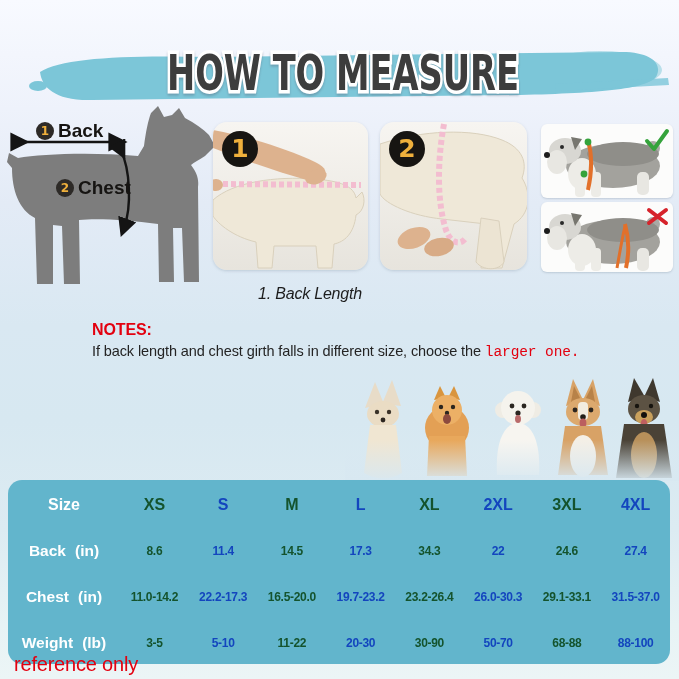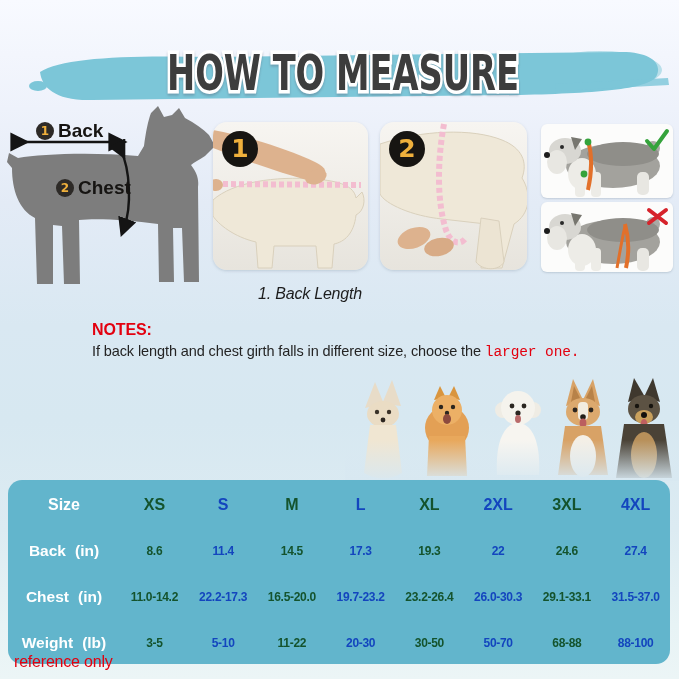--- a/index.html
+++ b/index.html
@@ -32,21 +32,21 @@
   
   .size-table{left:8px;top:480px;width:662px;height:184px;background:var(--table-bg,#62b5cc);
     border-radius:14px;display:grid;grid-template-columns:112px repeat(8,1fr);
     grid-auto-rows:46px;align-items:center;padding-top:2px;box-sizing:border-box;
     font-family:"Liberation Sans",sans-serif;}
   .tcell{text-align:center;font-weight:bold;font-size:12px;letter-spacing:-0.3px;white-space:nowrap;}
   .tlabel{font-size:15.5px;letter-spacing:0;color:#fff;display:flex;justify-content:center;gap:9px;}
   .thead{font-size:16px;letter-spacing:0;}
   .c-white{color:#14532d;}
   .c-blue{color:var(--accent-blue,#1345be);}
-  .footnote{left:14px;top:653px;font-size:16px;color:var(--note-red,#e3000f);letter-spacing:-0.2px;}
+  .footnote{left:14px;top:653px;font-size:20px;color:var(--note-red,#e3000f);letter-spacing:-0.2px;}
 </style>
 </head>
 <body>
 
 <div class="canvas">
 
   <svg class="abs title-svg" viewBox="0 0 679 100">
     <g>
       <ellipse cx="600" cy="52" rx="62" ry="19" fill="var(--brush-teal-light,#aedae6)" opacity="0.85"></ellipse>
       <path d="M40,54 C62,40 125,37 205,39 L622,34 C650,34 662,45 657,57 C652,71 600,75 520,77 L92,82 C56,83 42,70 40,54 Z" fill="var(--brush-teal,#7cc6d8)"></path>
@@ -272,21 +272,21 @@
     <div class="tcell thead c-blue">4XL</div>
 
     <div class="tcell tlabel">
         <span>Back</span>
         <span>(in)</span>
       </div>
     <div class="tcell c-white">8.6</div>
     <div class="tcell c-blue">11.4</div>
     <div class="tcell c-white">14.5</div>
     <div class="tcell c-blue">17.3</div>
-    <div class="tcell c-white">19.3</div>
+    <div class="tcell c-white">34.3</div>
     <div class="tcell c-blue">22</div>
     <div class="tcell c-white">24.6</div>
     <div class="tcell c-blue">27.4</div>
 
     <div class="tcell tlabel">
         <span>Chest</span>
         <span>(in)</span>
       </div>
     <div class="tcell c-white">11.0-14.2</div>
     <div class="tcell c-blue">22.2-17.3</div>
@@ -298,21 +298,21 @@
     <div class="tcell c-blue">31.5-37.0</div>
 
     <div class="tcell tlabel">
         <span>Weight</span>
         <span>(lb)</span>
       </div>
     <div class="tcell c-white">3-5</div>
     <div class="tcell c-blue">5-10</div>
     <div class="tcell c-white">11-22</div>
     <div class="tcell c-blue">20-30</div>
-    <div class="tcell c-white">30-50</div>
+    <div class="tcell c-white">30-90</div>
     <div class="tcell c-blue">50-70</div>
     <div class="tcell c-white">68-88</div>
     <div class="tcell c-blue">88-100</div>
   </div>
 
   <div class="abs footnote">reference only</div>
 
 </div>
 
 </body></html>

